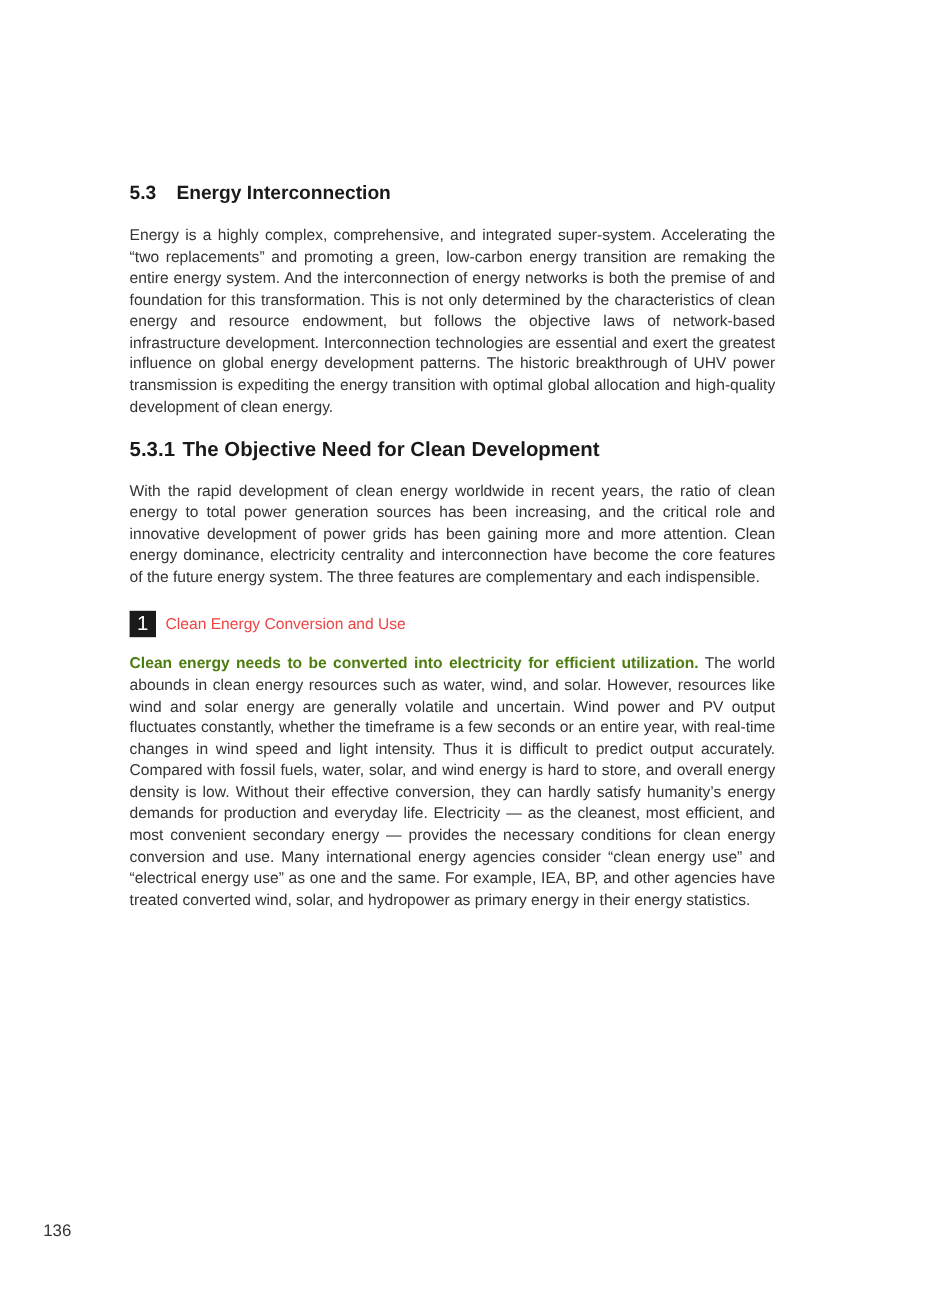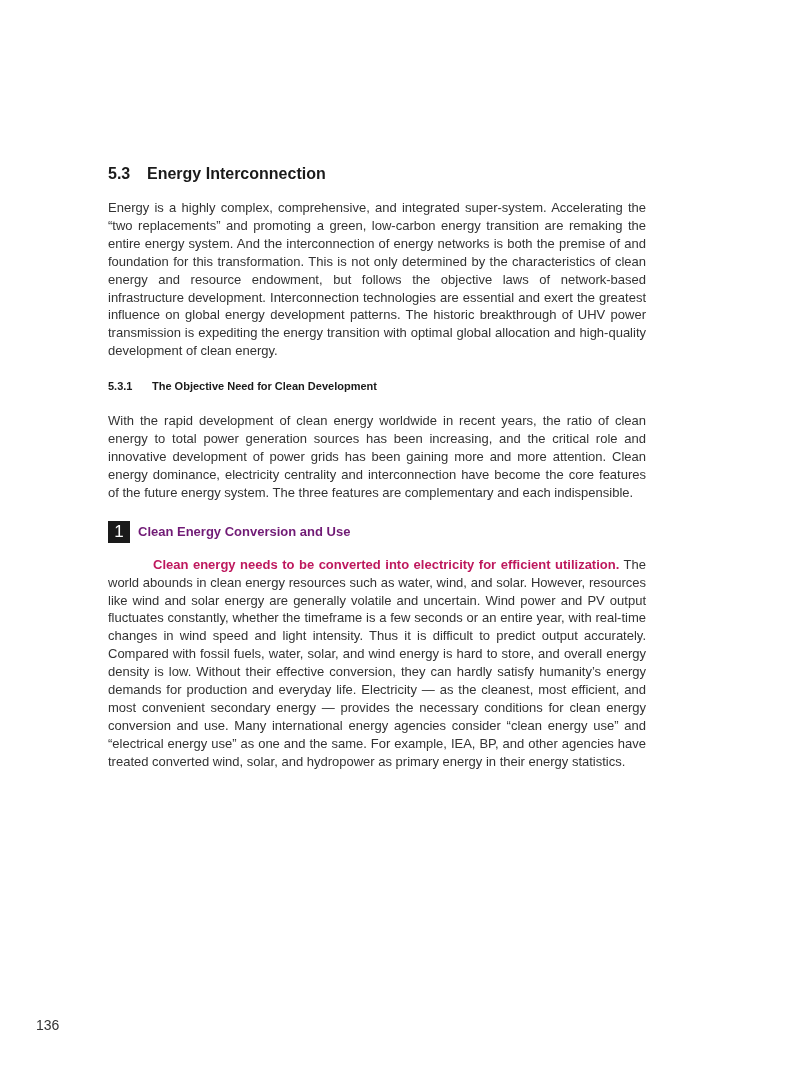--- a/index.html
+++ b/index.html
@@ -11,21 +11,21 @@
       width: 793px;
       height: 1077px;
       position: relative;
       overflow: hidden;
       font-family: "Liberation Sans", sans-serif;
       color: #2a2a2a;
     }
     .content {
       position: absolute;
       left: 108px;
-      top: 164px;
+      top: 152px;
       width: 538px;
     }
     .h2 {
       font-size: 16px;
       font-weight: bold;
       color: #1a1a1a;
       margin: 0 0 15px 0;
       line-height: 20px;
     }
     .h2 .num {
@@ -33,21 +33,21 @@
       width: 39px;
     }
     .para {
       font-size: 13px;
       line-height: 17.9px;
       text-align: justify;
       margin: 0;
       color: #333333;
     }
     .h3 {
-      font-size: 11px;
+      font-size: 17px;
       font-weight: bold;
       color: #1a1a1a;
       margin: 18px 0 17px 0;
       line-height: 17px;
     }
     .h3 .num {
       display: inline-block;
       width: 44px;
     }
     .h4 {
@@ -63,27 +63,26 @@
       color: #ffffff;
       font-size: 17px;
       font-weight: normal;
       display: flex;
       align-items: center;
       justify-content: center;
       margin-right: 8px;
     }
     .h4-title {
       font-size: 13px;
-      font-weight: bold;
-      color: #701a75;
+      font-weight: normal;
+      color: #ef4444;
     }
     .lead {
       font-weight: bold;
-      color: #be185d;
-      margin-left: 45px;
+      color: #4d7c0f;
     }
     .page-num {
       position: absolute;
       left: 36px;
       top: 1017px;
       font-size: 14px;
       color: #333333;
     }
   </style>
 </head>

